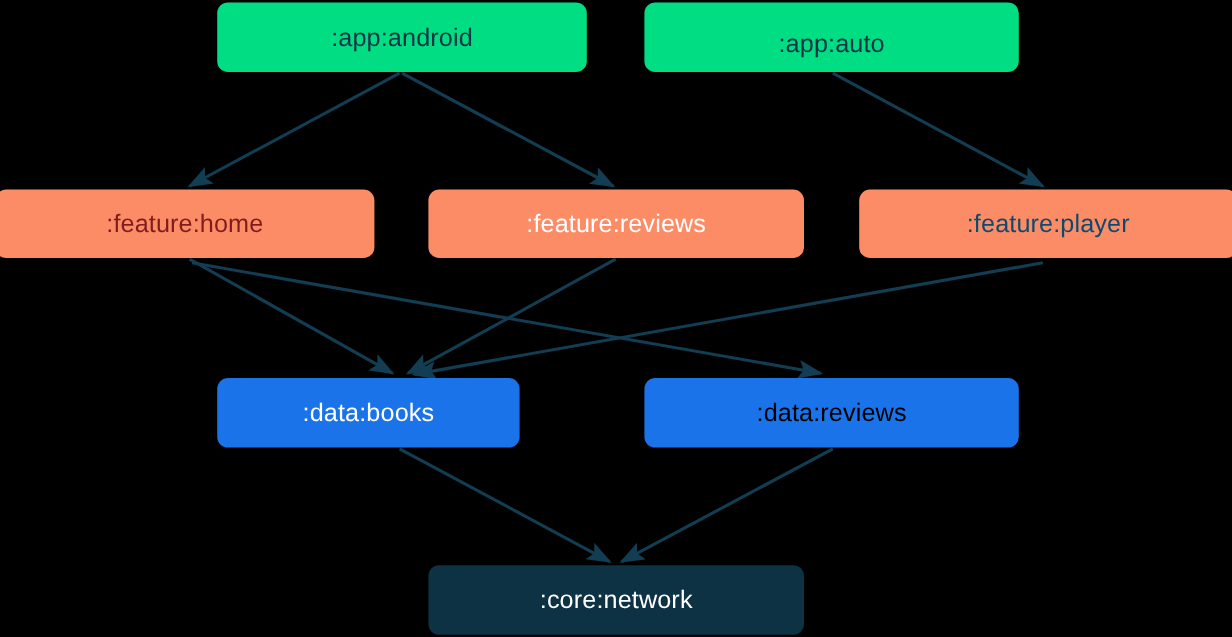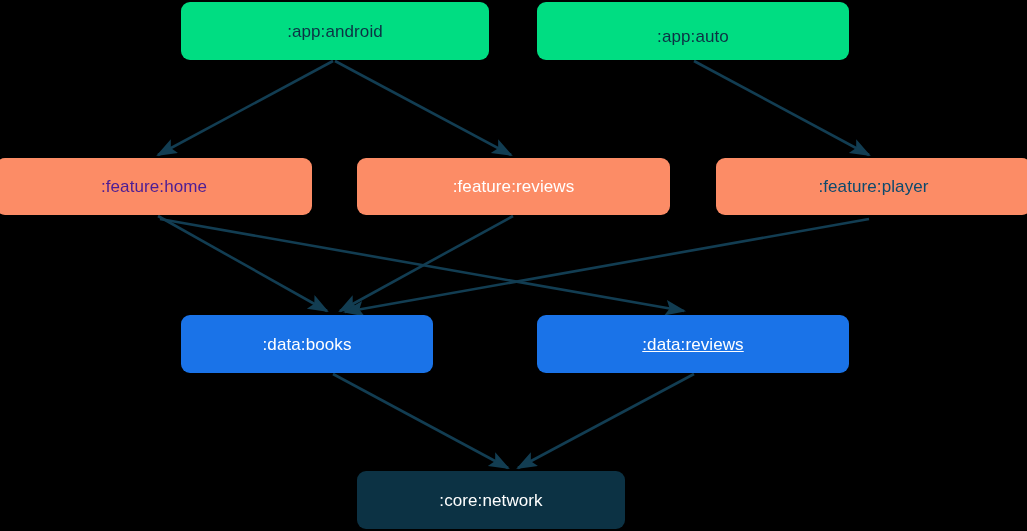--- a/index.html
+++ b/index.html
@@ -28,21 +28,21 @@
     box-sizing: border-box;
     display: flex;
     align-items: center;
     justify-content: center;
     border-radius: 9px;
     text-align: center;
     white-space: nowrap;
     letter-spacing: 0.1px;
   }
   .node-label {
-    font-size: 17px;
+    font-size: 21px;
     line-height: 1;
     font-weight: 400;
   }
 </style>
 </head>
 <body>
 
 <div id="canvas" style="background: rgb(0, 0, 0);">
 
   <svg id="edge-layer" viewBox="0 0 1027 531" width="1027" height="531" xmlns="http://www.w3.org/2000/svg">
@@ -65,32 +65,32 @@
   </svg>
 
   <div id="nodes-group">
       <div class="node" style="left: 181px; top: 2px; width: 308px; height: 58px; background: rgb(0, 221, 130);">
         <span class="node-label" style="color: rgb(12, 50, 68);">:app:android</span>
       </div>
       <div class="node" style="left: 537px; top: 2px; width: 312px; height: 58px; background: rgb(0, 221, 130);">
         <span class="node-label" style="color: rgb(12, 50, 68); margin-top: 11px;">:app:auto</span>
       </div>
       <div class="node" style="left: -4px; top: 158px; width: 316px; height: 57px; background: rgb(252, 140, 102);">
-        <span class="node-label" style="color: #4c1d95;">:feature:home</span>
+        <span class="node-label" style="color: #7f1d1d;">:feature:home</span>
       </div>
       <div class="node" style="left: 357px; top: 158px; width: 313px; height: 57px; background: rgb(252, 140, 102);">
         <span class="node-label" style="color: rgb(255, 255, 255);">:feature:reviews</span>
       </div>
       <div class="node" style="left: 716px; top: 158px; width: 315px; height: 57px; background: rgb(252, 140, 102);">
         <span class="node-label" style="color: #0c4a6e;">:feature:player</span>
       </div>
       <div class="node" style="left: 181px; top: 315px; width: 252px; height: 58px; background: rgb(26, 115, 232);">
         <span class="node-label" style="color: rgb(255, 255, 255);">:data:books</span>
       </div>
       <div class="node" style="left: 537px; top: 315px; width: 312px; height: 58px; background: rgb(26, 115, 232);">
-        <span class="node-label" style="color: #ffffff; text-decoration: underline;">:data:reviews</span>
+        <span class="node-label" style="color: #000000;">:data:reviews</span>
       </div>
-      <div class="node" style="left: 357px; top: 471px; width: 268px; height: 58px; background: rgb(12, 50, 68);">
+      <div class="node" style="left: 357px; top: 471px; width: 313px; height: 58px; background: rgb(12, 50, 68);">
         <span class="node-label" style="color: rgb(255, 255, 255);">:core:network</span>
       </div>
     </div>
 
 </div>
 
 </body></html>

